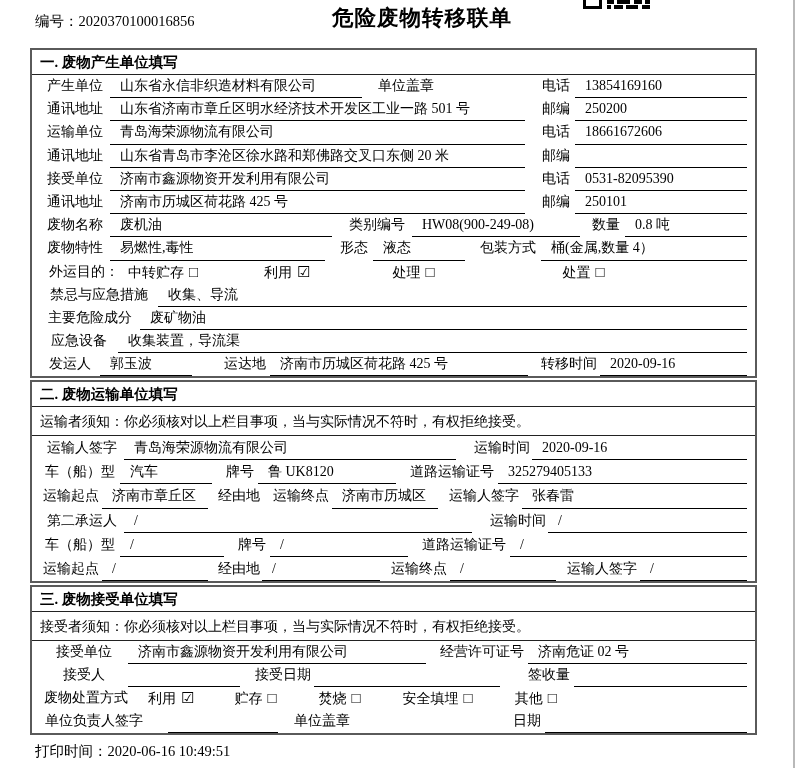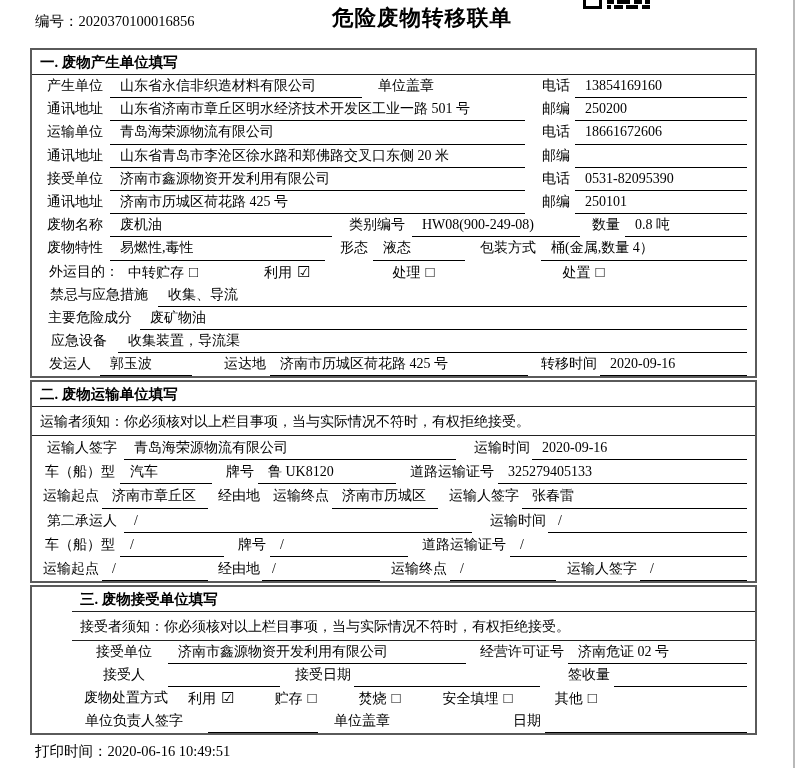--- a/index.html
+++ b/index.html
@@ -9,21 +9,21 @@
     font-size:14px;overflow:hidden;
   }
   .hdr-docno{position:absolute;top:12px;left:35px;font-size:14.5px;}
   .hdr-title{position:absolute;top:3px;left:332px;font-size:21.5px;font-weight:bold;letter-spacing:1px;}
   .qr-frag{position:absolute;top:0;left:583px;width:67px;height:9px;}
   .right-edge{position:absolute;top:0;right:1px;width:2px;height:768px;background:#b9b9b9;}
 
   .box{position:absolute;left:30px;width:727px;border:2px solid #5a5a5a;box-sizing:border-box;background:#fff;}
   #box1{top:48px;height:330px;}
   #box2{top:380px;height:203px;}
-  #box3{top:585px;height:150px;padding-left:40px;}
+  #box3{top:585px;height:150px;}
 
   .sec-title{font-weight:bold;font-size:14.5px;padding:3px 8px 2px;border-bottom:1.5px solid #222;height:19px;line-height:19px;white-space:nowrap;}
   .notice{padding:4px 8px 3px;border-bottom:1.5px solid #222;height:21px;line-height:21px;white-space:nowrap;}
 
   .row{display:flex;align-items:stretch;padding:0 8px;white-space:nowrap;overflow:hidden;}
   #box1 .row{height:23.2px;line-height:22px;}
   #box2 .row{height:24.2px;line-height:23px;}
   #box3 .row{height:23px;line-height:22px;}
   .lbl{flex:none;text-align:center;}
   .val{flex:none;border-bottom:1px solid #000;padding-left:10px;box-sizing:border-box;}

